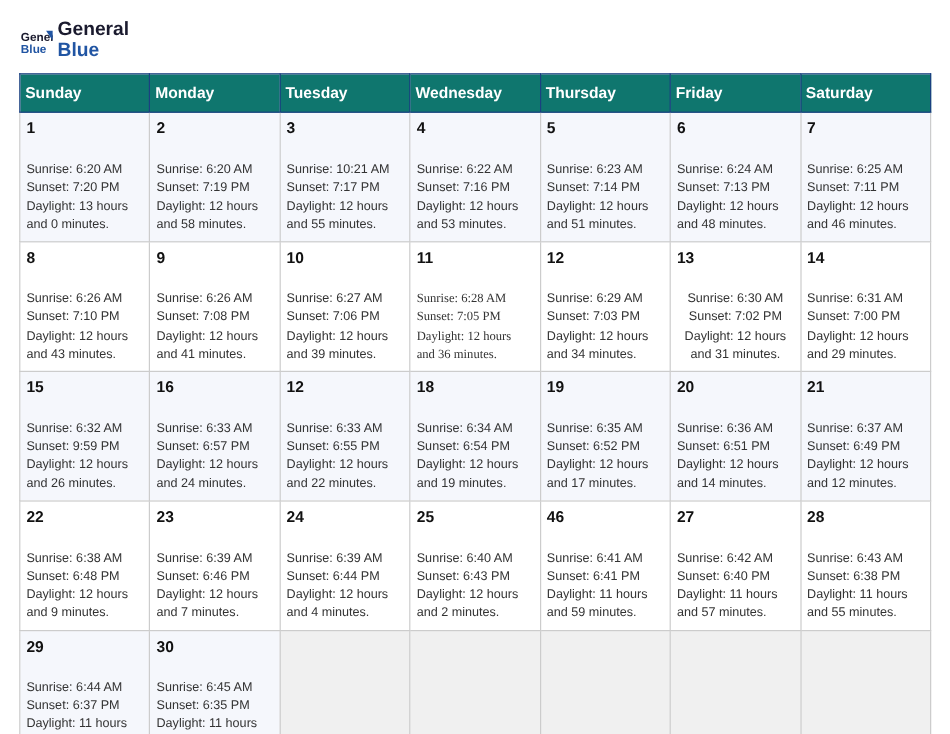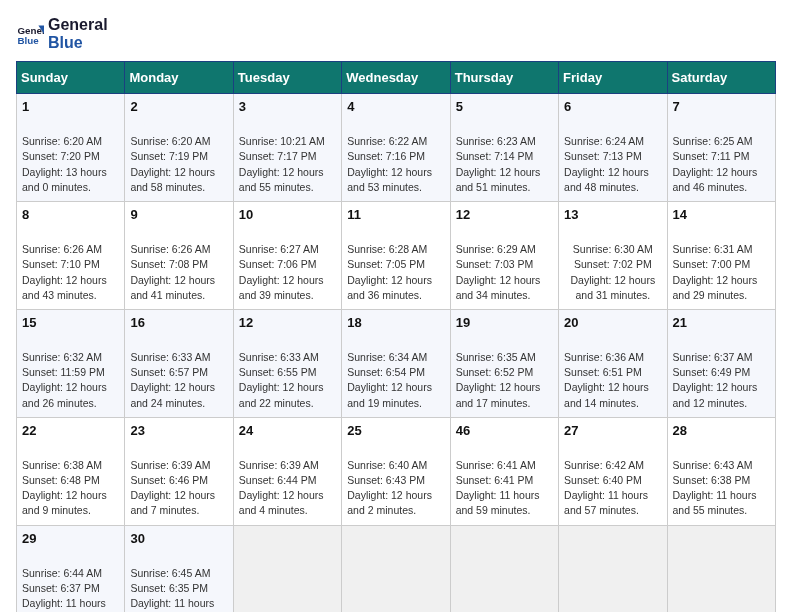--- a/index.html
+++ b/index.html
@@ -180,21 +180,21 @@
         </td>
         <td>
           <span class="day-num">10</span>
           <div class="day-detail" style="white-space: pre-line;">Sunrise: 6:27 AM
 Sunset: 7:06 PM
 Daylight: 12 hours
 and 39 minutes.</div>
         </td>
         <td>
           <span class="day-num">11</span>
-          <div class="day-detail" style="white-space: pre-line;">Sunrise: 6:28 AM
+          <div class="day-detail" style="white-space: pre-line; font-family: Liberation Serif, serif;">Sunrise: 6:28 AM
 Sunset: 7:05 PM
 Daylight: 12 hours
 and 36 minutes.</div>
         </td>
         <td>
           <span class="day-num">12</span>
           <div class="day-detail" style="white-space: pre-line;">Sunrise: 6:29 AM
 Sunset: 7:03 PM
 Daylight: 12 hours
 and 34 minutes.</div>
@@ -211,21 +211,21 @@
           <div class="day-detail" style="white-space: pre-line;">Sunrise: 6:31 AM
 Sunset: 7:00 PM
 Daylight: 12 hours
 and 29 minutes.</div>
         </td>
       </tr>
       <tr>
         <td>
           <span class="day-num">15</span>
           <div class="day-detail" style="white-space: pre-line;">Sunrise: 6:32 AM
-Sunset: 11:59 PM
+Sunset: 9:59 PM
 Daylight: 12 hours
 and 26 minutes.</div>
         </td>
         <td>
           <span class="day-num">16</span>
           <div class="day-detail" style="white-space: pre-line;">Sunrise: 6:33 AM
 Sunset: 6:57 PM
 Daylight: 12 hours
 and 24 minutes.</div>
         </td>

